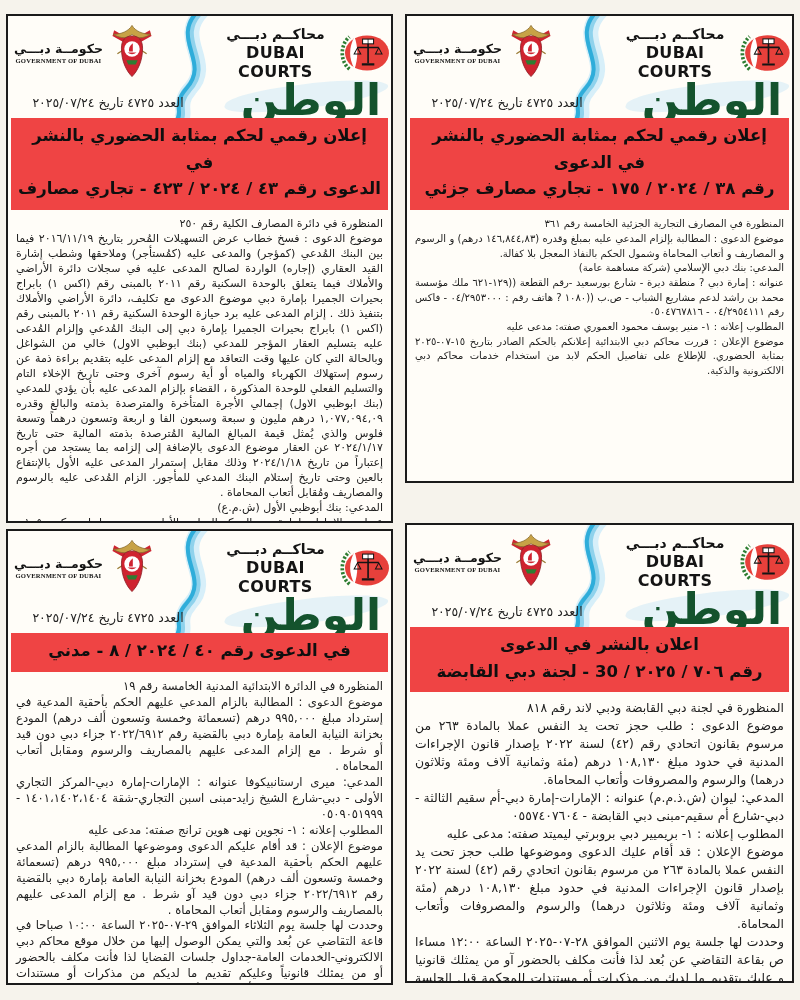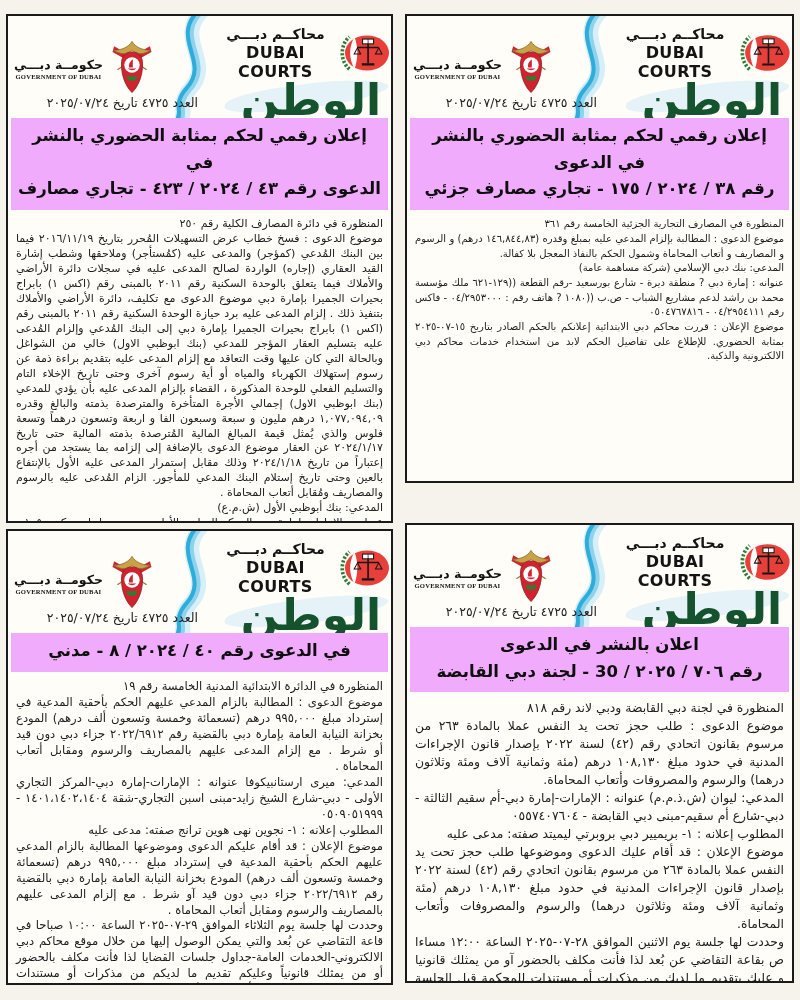--- a/index.html
+++ b/index.html
@@ -14,38 +14,38 @@
     border:2px solid #1a1a1a;box-sizing:border-box;overflow:hidden;
   }
   .tl{left:6px;  top:14px;  width:387px;height:509px;}
   .tr{left:405px;top:14px;  width:389px;height:469px;}
   .bl{left:6px;  top:529px; width:387px;height:456px;}
   .br{left:405px;top:523px; width:389px;height:460px;}
 
   .n-header{position:relative;height:102px;overflow:hidden;}
   .wave{position:absolute;left:146px;top:-2px;width:66px;height:104px;}
   .grp{position:absolute;display:flex;align-items:center;gap:3px;}
-  .grp-gov{left:6px;top:24px;align-items:center;}
+  .grp-gov{left:6px;top:8px;align-items:center;}
   .grp-courts{left:212px;top:10px;}
   .logo-text{text-align:center;direction:rtl;color:#141414;}
   .gov-ar{font-size:12.5px;font-weight:bold;line-height:1.15;}
   .gov-en{font-size:6.6px;font-weight:bold;letter-spacing:.2px;direction:ltr;font-family:Liberation Serif, serif;}
   .courts-ar{font-size:14px;font-weight:bold;line-height:1.2;}
   .courts-en{font-size:16px;font-weight:bold;letter-spacing:.4px;direction:ltr;}
   .gov-svg{width:52px;height:58px;}
   .courts-svg{width:72px;height:50px;}
   .issue-line{position:absolute;left:10px;top:79px;width:180px;font-size:12.5px;
-    direction:rtl;color:#222;white-space:nowrap;}
+    direction:rtl;text-align:center;color:#222;white-space:nowrap;}
   .paper-swoosh{position:absolute;right:2px;top:68px;width:165px;height:24px;
     background:#cfeaf6;opacity:.55;border-radius:45% 60% 50% 55%;
     transform:rotate(-7deg) skewX(-28deg);}
   .paper-name{position:absolute;right:10px;top:62px;font-size:44px;font-weight:bold;
     color:#14532d;direction:rtl;line-height:1;}
 
-  .title-bar{background:#f0abfc;margin:0 3px;padding:5px 6px 7px;text-align:center;
+  .title-bar{background:#ef4444;margin:0 3px;padding:5px 6px 7px;text-align:center;
     direction:rtl;font-weight:bold;color:#0f0f0f;}
   .title-line{font-size:16.5px;line-height:1.62;}
 
   .n-body{direction:rtl;text-align:justify;text-justify:inter-word;color:#1c1c1c;
     padding:7px 8px 6px;}
   .n-body p{margin:0;}
   .tl .n-body{font-size:11px;  line-height:1.36;}
   .tr .n-body{font-size:10px;line-height:1.47;}
   .bl .n-body{font-size:11.6px;line-height:1.38;}
   .br .n-body{font-size:12.4px;line-height:1.45;}
@@ -157,20 +157,21 @@
   </div>
   <div class="title-bar">
     <div class="title-line">إعلان رقمي لحكم بمثابة الحضوري بالنشر في الدعوى</div>
     <div class="title-line">رقم ٣٨ / ٢٠٢٤ / ١٧٥ - تجاري مصارف جزئي</div>
   </div>
   <div class="n-body">
     <p>المنظورة في المصارف التجارية الجزئية الخامسة رقم ٣٦١</p>
     <p>موضوع الدعوى : المطالبة بإلزام المدعي عليه بمبلغ وقدره (١٤٦,٨٤٤,٨٣ درهم) و الرسوم و المصاريف و أتعاب المحاماة وشمول الحكم بالنفاذ المعجل بلا كفالة.</p>
     <p>المدعي: بنك دبي الإسلامي (شركة مساهمة عامة)</p>
     <p>عنوانه : إمارة دبي ? منطقة ديرة - شارع بورسعيد -رقم القطعة ((١٢٩-٦٢١ ملك مؤسسة محمد بن راشد لدعم مشاريع الشباب - ص.ب ((١٠٨٠ ? هاتف رقم : ٠٤/٢٩٥٣٠٠٠ - فاكس رقم ٠٤/٢٩٥٤١١١ - ٠٥٠٤٧٦٧٨١٦</p>
+    <p>المطلوب إعلانه : ١- منير يوسف محمود العموري صفته: مدعى عليه</p>
     <p>موضوع الإعلان : قررت محاكم دبي الابتدائية إعلانكم بالحكم الصادر بتاريخ ١٥-٠٧-٢٠٢٥ بمثابة الحضوري. للإطلاع على تفاصيل الحكم لابد من استخدام خدمات محاكم دبي الالكترونية والذكية.</p>
   </div>
 </div>
 
 <div class="notice bl">
   <div class="n-header">
     <svg class="wave">
         <use href="#sym-wave"></use>
       </svg>
     <div class="grp grp-gov">

